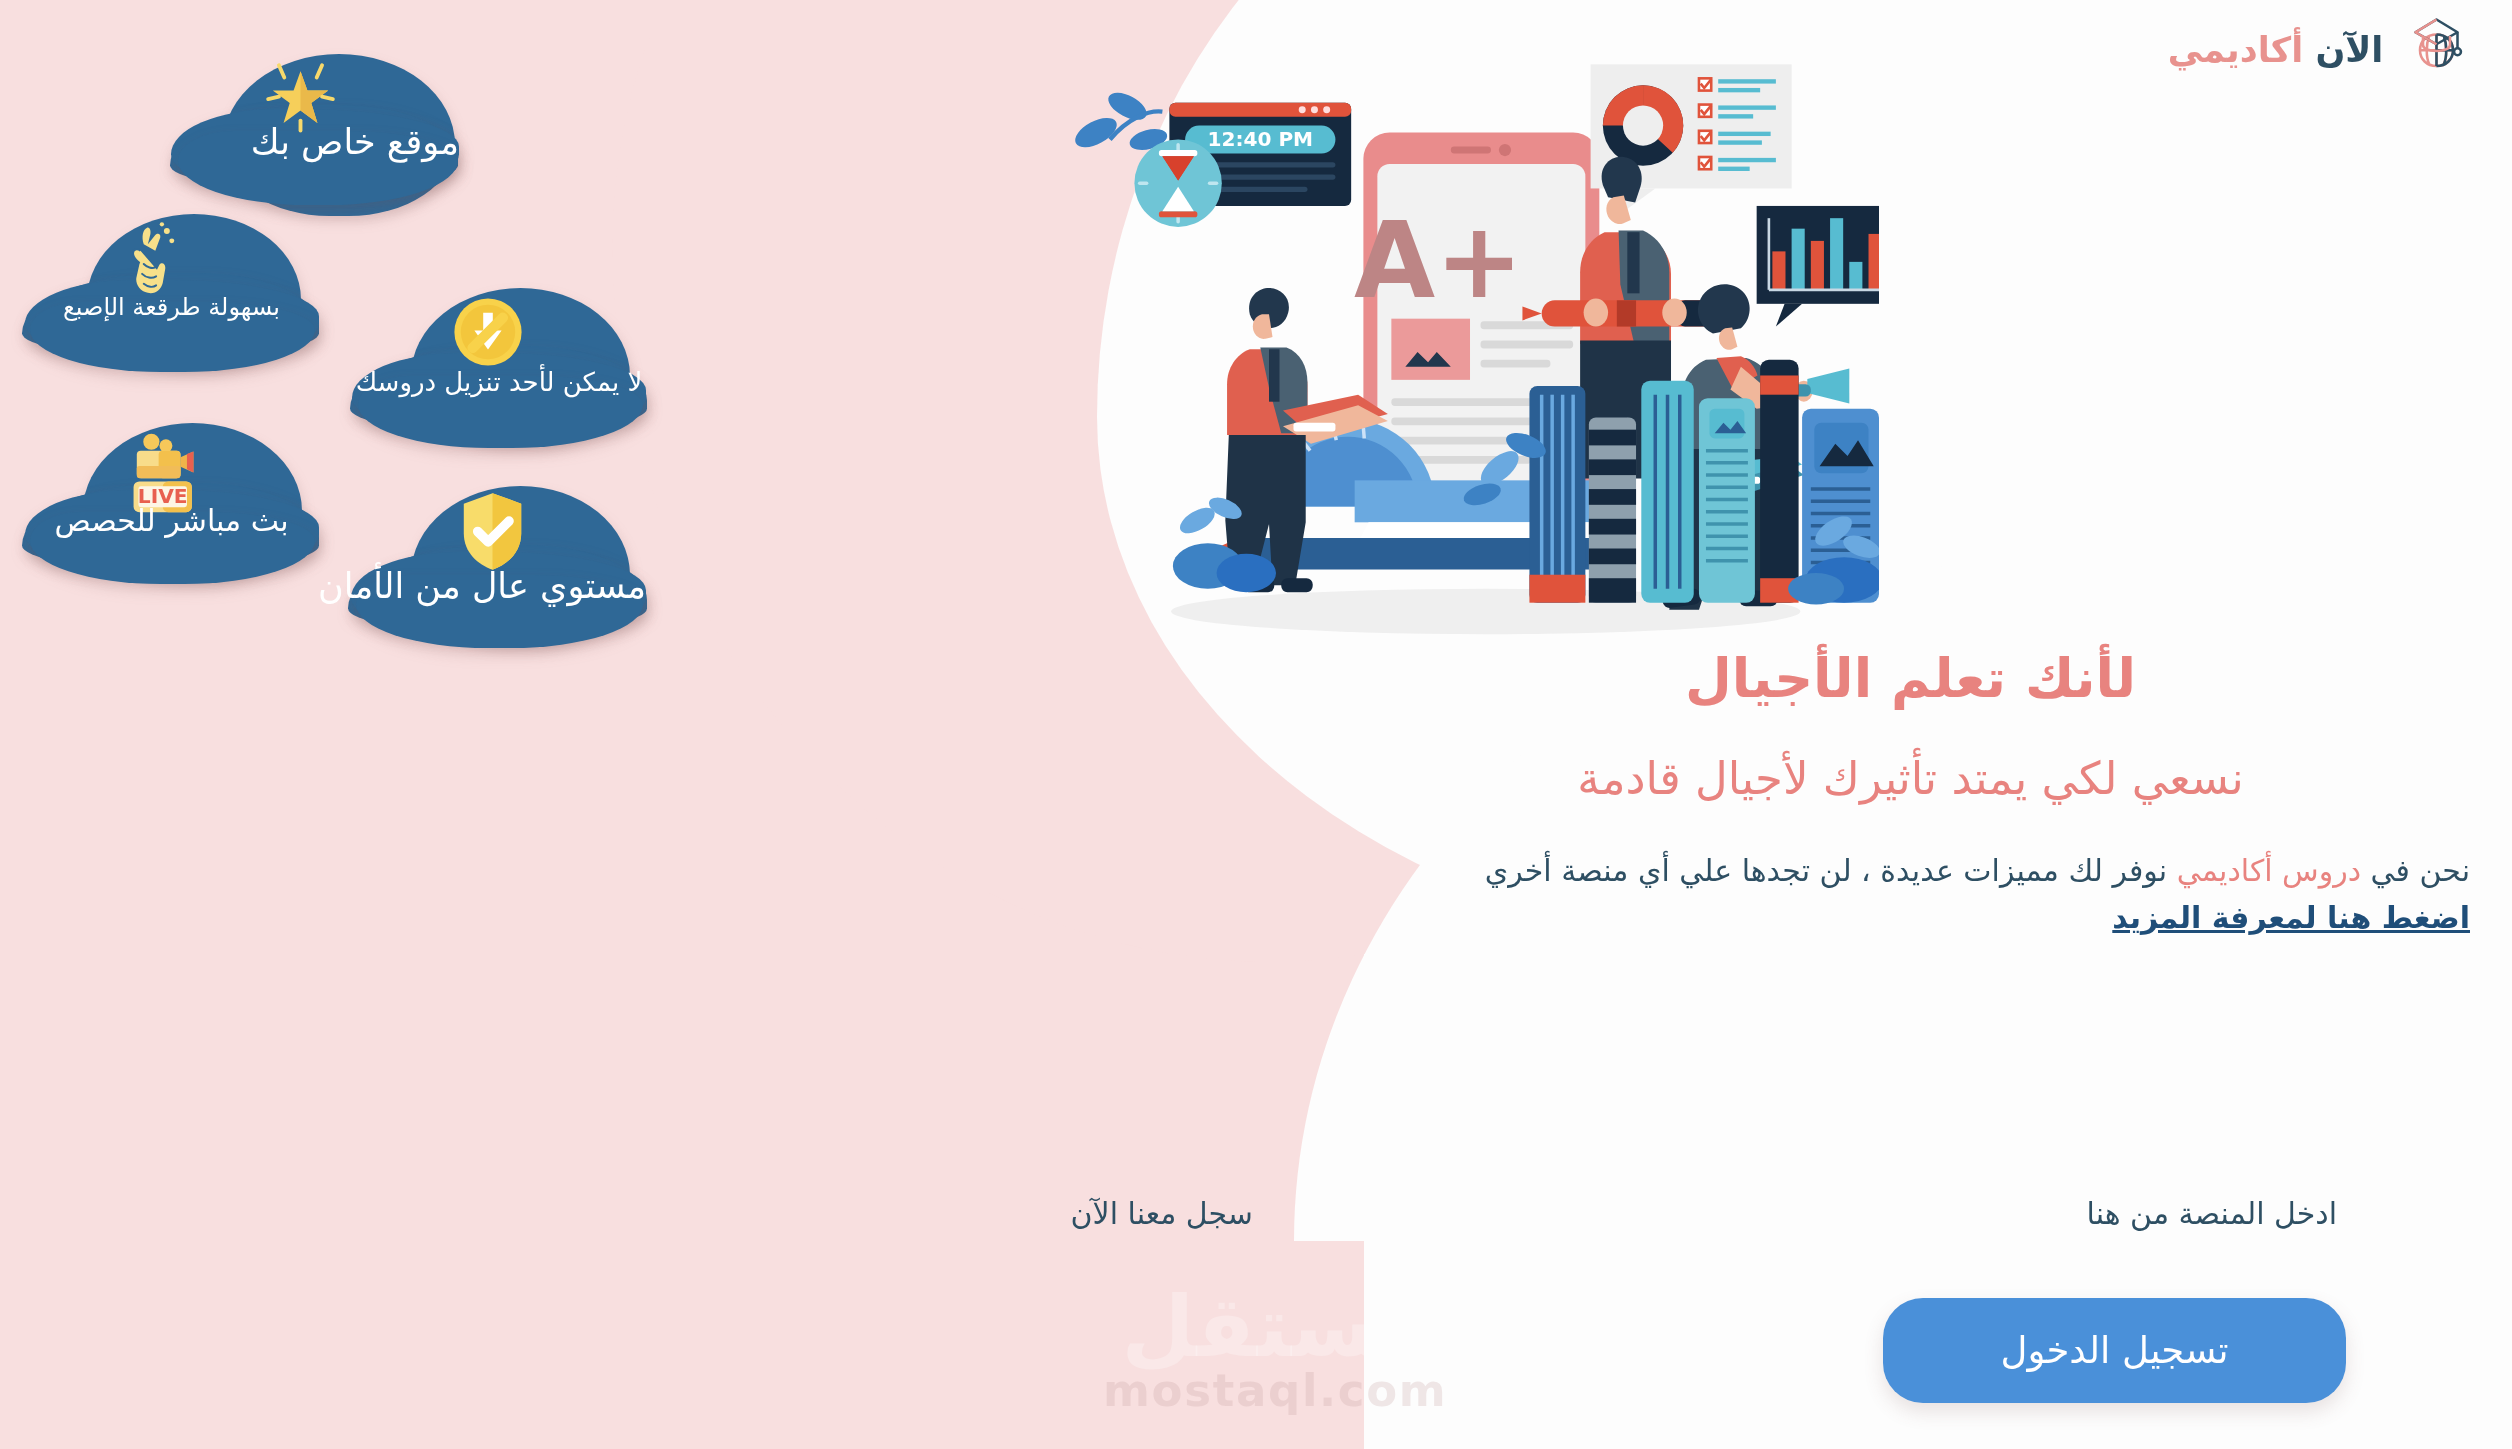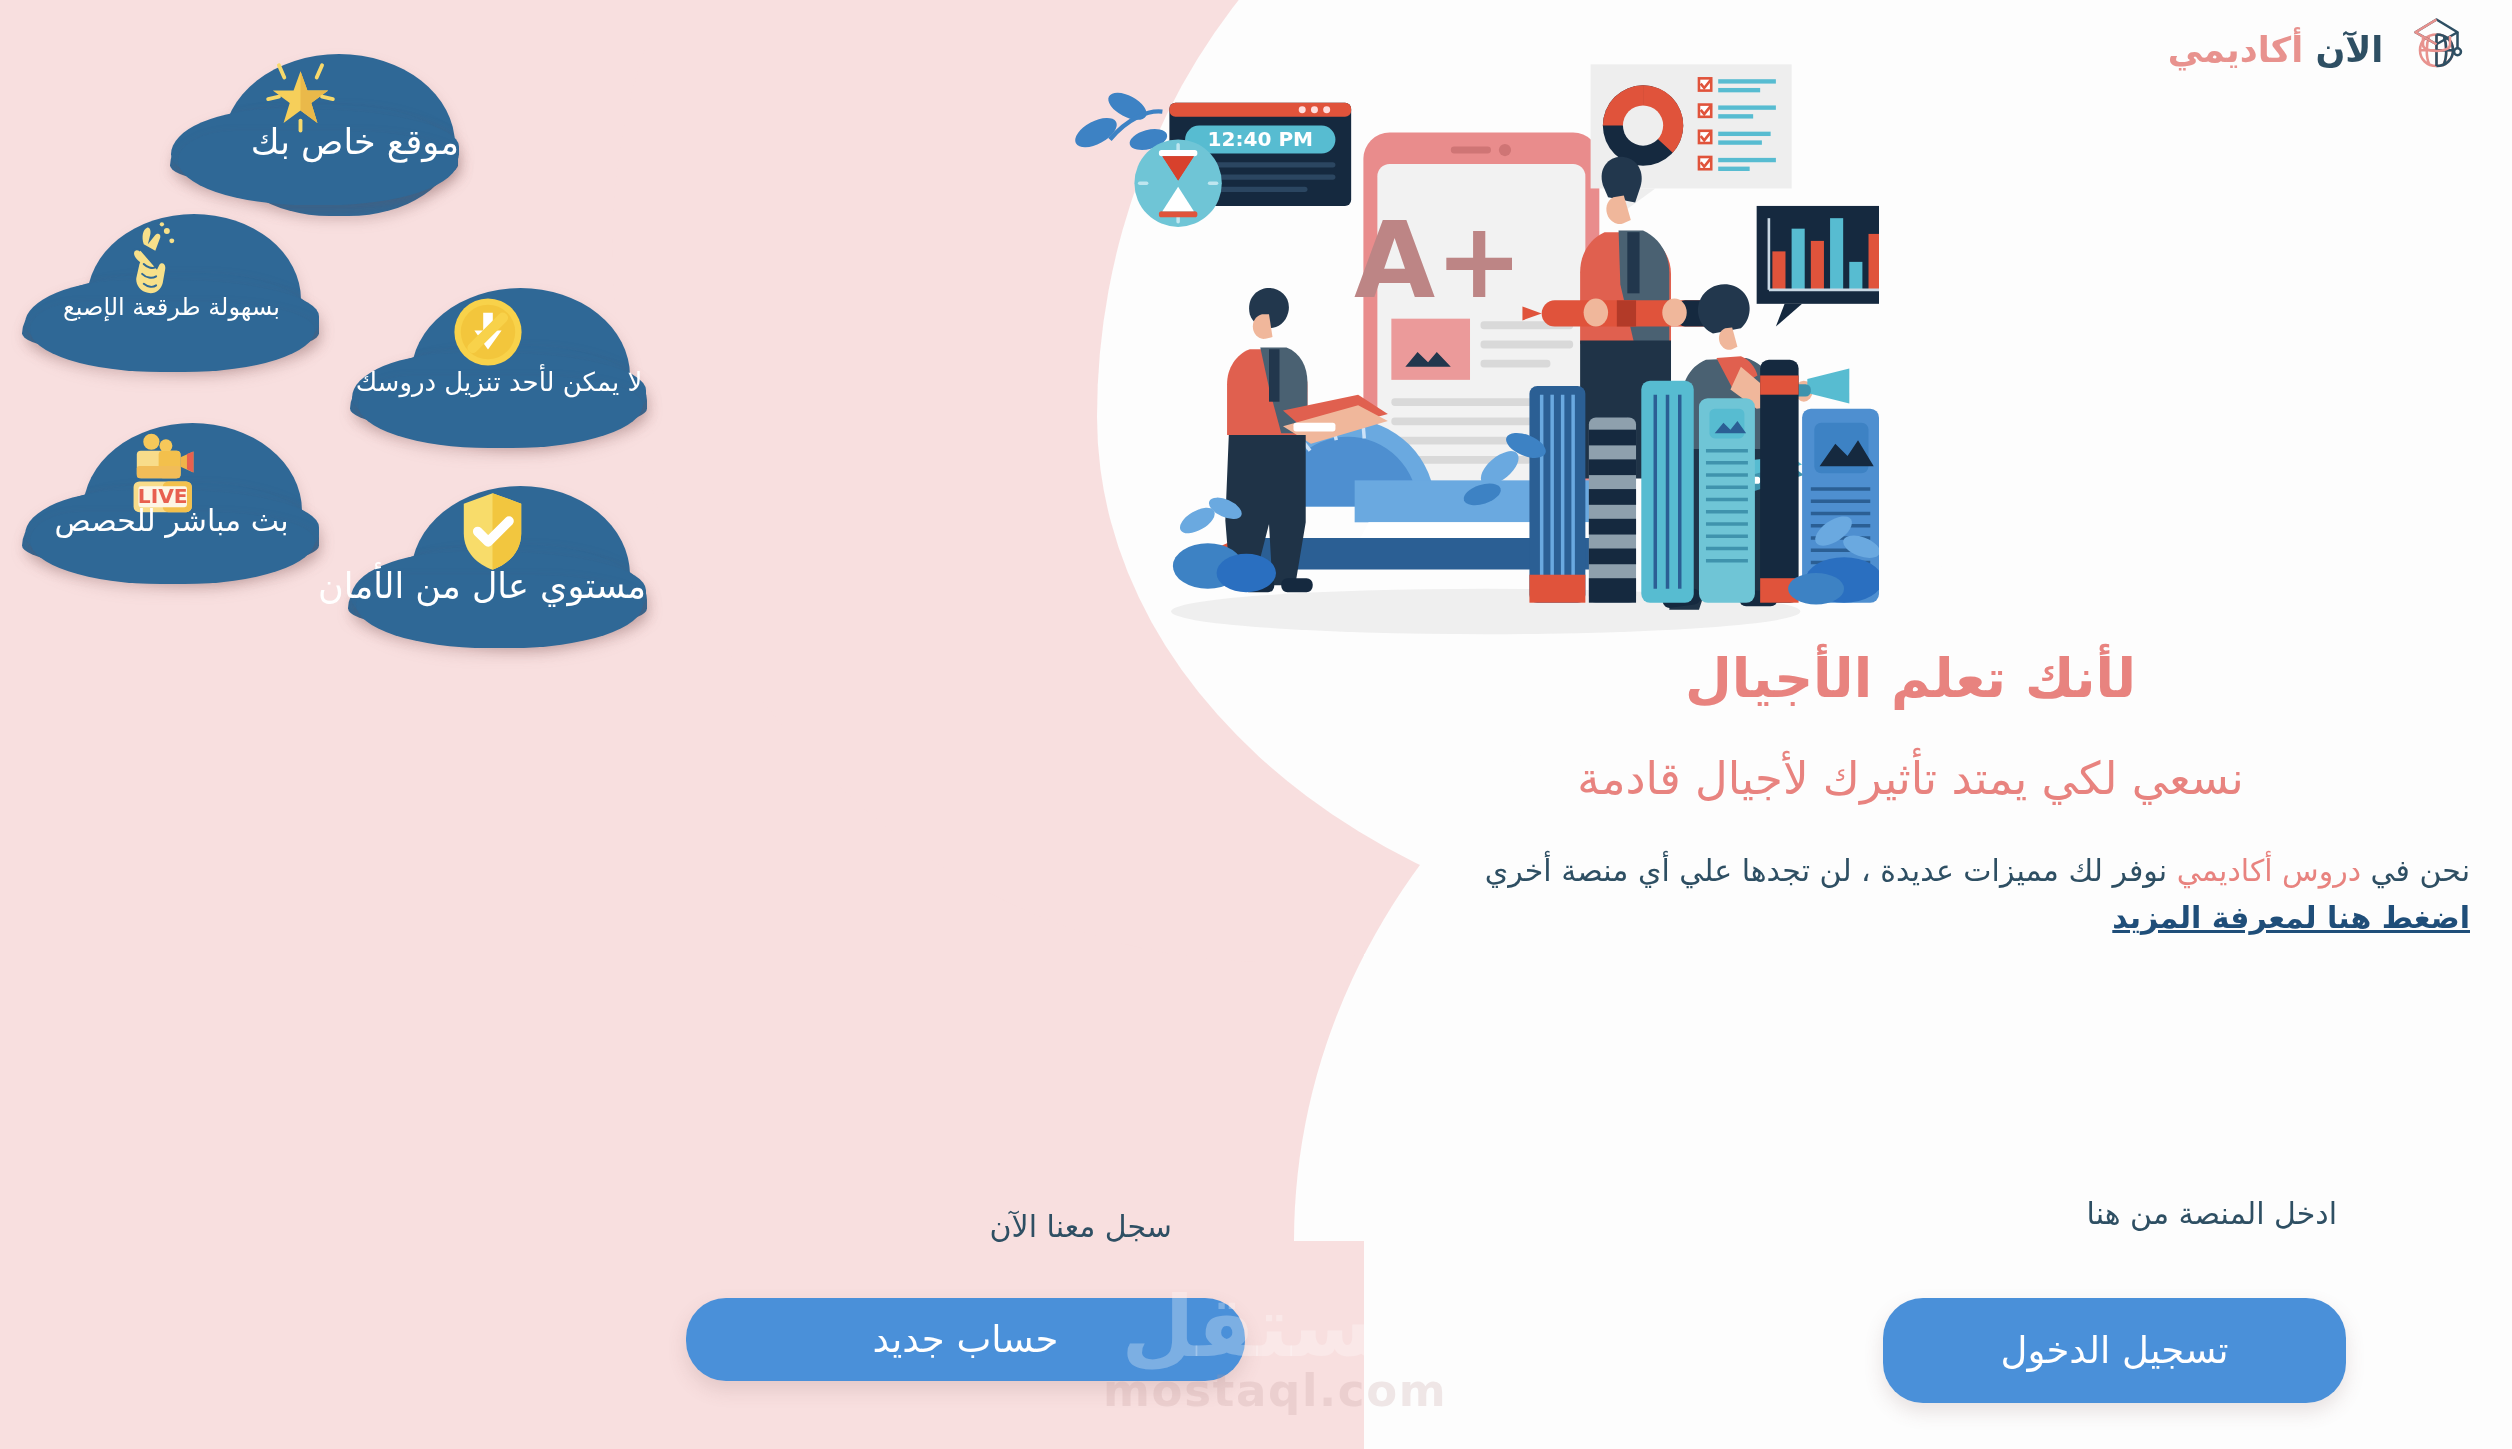--- a/index.html
+++ b/index.html
@@ -511,22 +511,21 @@
 
   <div class="headline">لأنك تعلم الأجيال</div>
   <div class="subheadline">نسعي لكي يمتد تأثيرك لأجيال قادمة</div>
   <div class="paragraph">
     <span>نحن في </span><span class="accent">دروس أكاديمي</span><span> نوفر لك مميزات عديدة ، لن تجدها علي أي منصة أخري </span><span class="link">اضغط هنا لمعرفة المزيد</span>
   </div>
 
   <div class="cta-caption" style="right:175px;top:1196px;">ادخل المنصة من هنا</div>
   <button class="cta-btn" style="right:166px;top:1298px;width:463px;height:105px;">تسجيل الدخول</button>
 
-  <div class="cta-caption" style="right:1340px;top:1196px;margin-top:13px;">سجل معنا الآن</div>
-  <button class="cta-btn" style="right:1267px;top:1298px;width:559px;height:83px;">حساب جديد</button>
+  <div class="cta-caption" style="right:1259px;top:1196px;">سجل معنا الآن</div>
 
   <div class="watermark">
     <div class="wm-ar">مستقل</div>
     <div class="wm-en">mostaql.com</div>
   </div>
 
 </div>
 
 
 </body></html>

